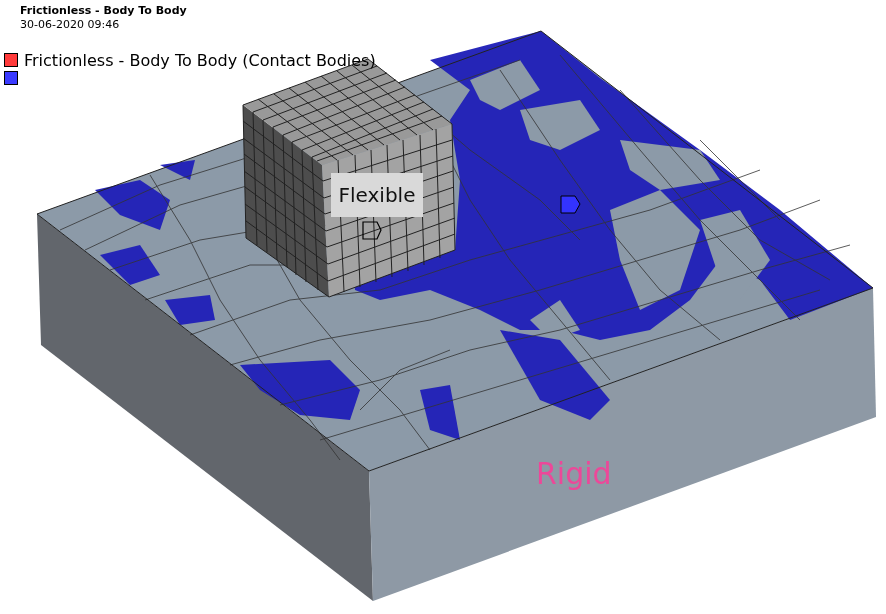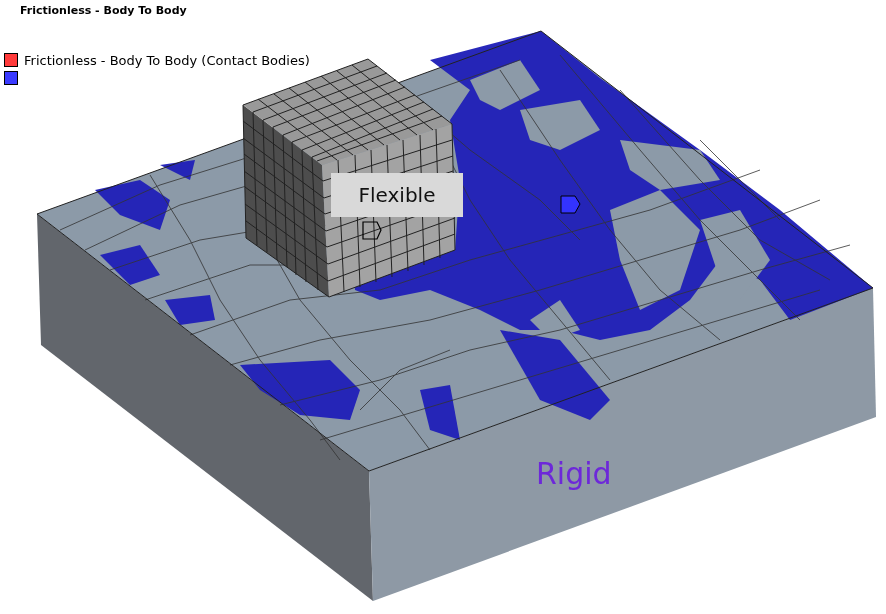--- a/index.html
+++ b/index.html
@@ -1,24 +1,24 @@
 <!DOCTYPE html>
 <html><head>
 <meta charset="utf-8">
 <style>
   html, body { margin:0; padding:0; background:#ffffff; }
   body { width:886px; height:614px; position:relative; overflow:hidden; font-family:"DejaVu Sans", sans-serif; }
   #scene { position:absolute; left:0; top:0; }
   .hdr { position:absolute; left:20px; top:4px; font-family:"DejaVu Sans", sans-serif; font-size:11px; color:#000; line-height:14px; }
   .hdr .title { font-weight:bold; font-size:11px; }
-  .legend { position:absolute; left:4px; top:51px; font-size:13px; color:#000; }
+  .legend { position:absolute; left:4px; top:51px; font-size:16px; color:#000; }
   .legend-row { display:flex; align-items:center; height:18px; }
   .swatch { width:14px; height:14px; border:1px solid #000; box-sizing:border-box; margin-right:6px; }
-  .label-flex { position:absolute; left:331px; top:173px; width:132px; height:44px; background:#d9d9d9; display:flex; align-items:center; justify-content:center; font-family:"DejaVu Sans", sans-serif; font-size:20px; color:#111; }
-  .label-rigid { position:absolute; left:536px; top:456px; font-family:"DejaVu Sans", sans-serif; font-size:30px; color:#6d28d9; }
+  .label-flex { position:absolute; left:331px; top:173px; width:92px; height:44px; background:#d9d9d9; display:flex; align-items:center; justify-content:center; font-family:"DejaVu Sans", sans-serif; font-size:20px; color:#111; }
+  .label-rigid { position:absolute; left:536px; top:456px; font-family:"DejaVu Sans", sans-serif; font-size:30px; color:#ec4899; }
 </style>
 </head>
 <body>
 
 <svg id="scene" width="886" height="614" viewBox="0 0 886 614" xmlns="http://www.w3.org/2000/svg">
 
   <g>
     <polygon points="37,214 369,471 373,601 41,345" fill="#62666c"></polygon>
     <polygon points="369,471 873,288 876,417 373,601" fill="#8e99a5"></polygon>
     <polygon points="37,214 541,31 873,288 369,471" fill="#8c9aa8"></polygon>
@@ -79,20 +79,21 @@
     </g>
     <polygon points="243,105 368,59 452,124 455,250 329,297 246,238" fill="none" stroke="#222" stroke-width="1"></polygon>
   </g>
 
   <path d="M363,222 L377,222 L381,230 L377,239 L363,239 Z" fill="none" stroke="#000" stroke-width="1.2"></path>
   <path d="M561,196 L575,196 L580,204 L575,213 L561,213 Z" fill="#3333ff" stroke="#000" stroke-width="1"></path>
 </svg>
 
 <div class="hdr">
   <div class="title">Frictionless - Body To Body</div>
+  <div>30-06-2020 09:46</div>
 </div>
 
 <div class="legend">
   <div class="legend-row">
     <div class="swatch" style="background:#ff3a3a"></div>
     <span>Frictionless - Body To Body (Contact Bodies)</span>
   </div>
   <div class="legend-row">
     <div class="swatch" style="background:#3a3aff"></div>
   </div>

